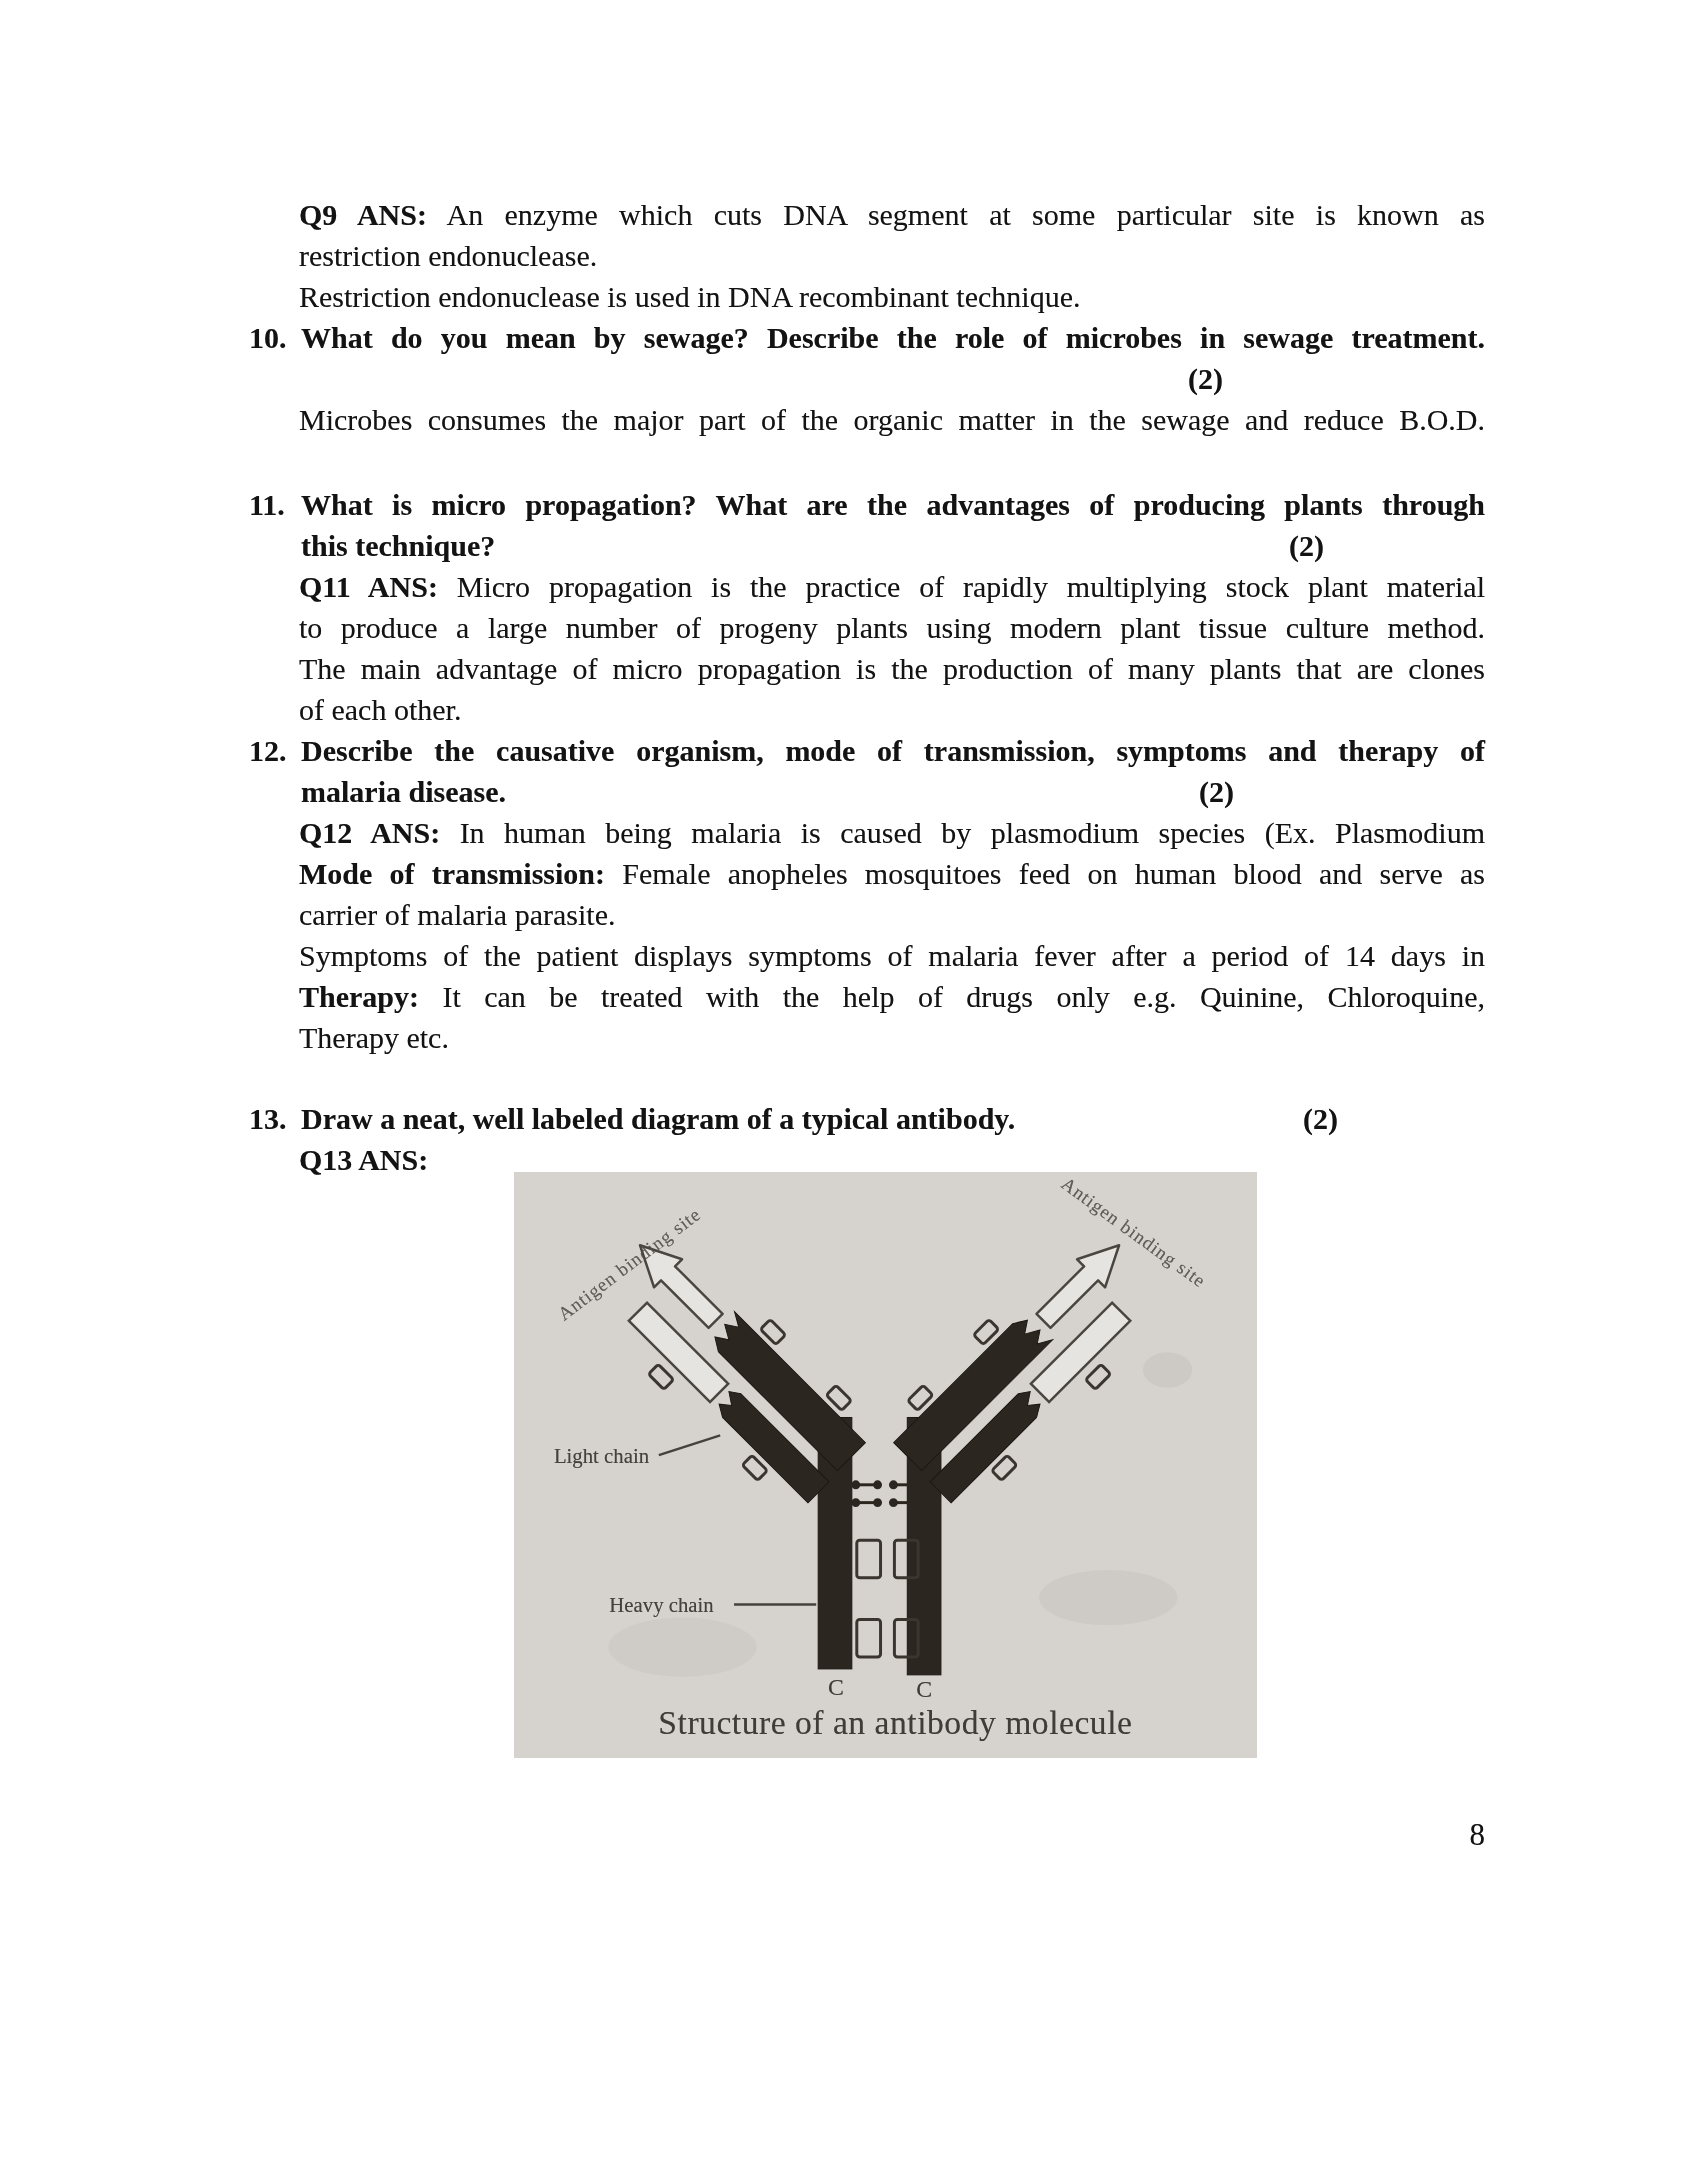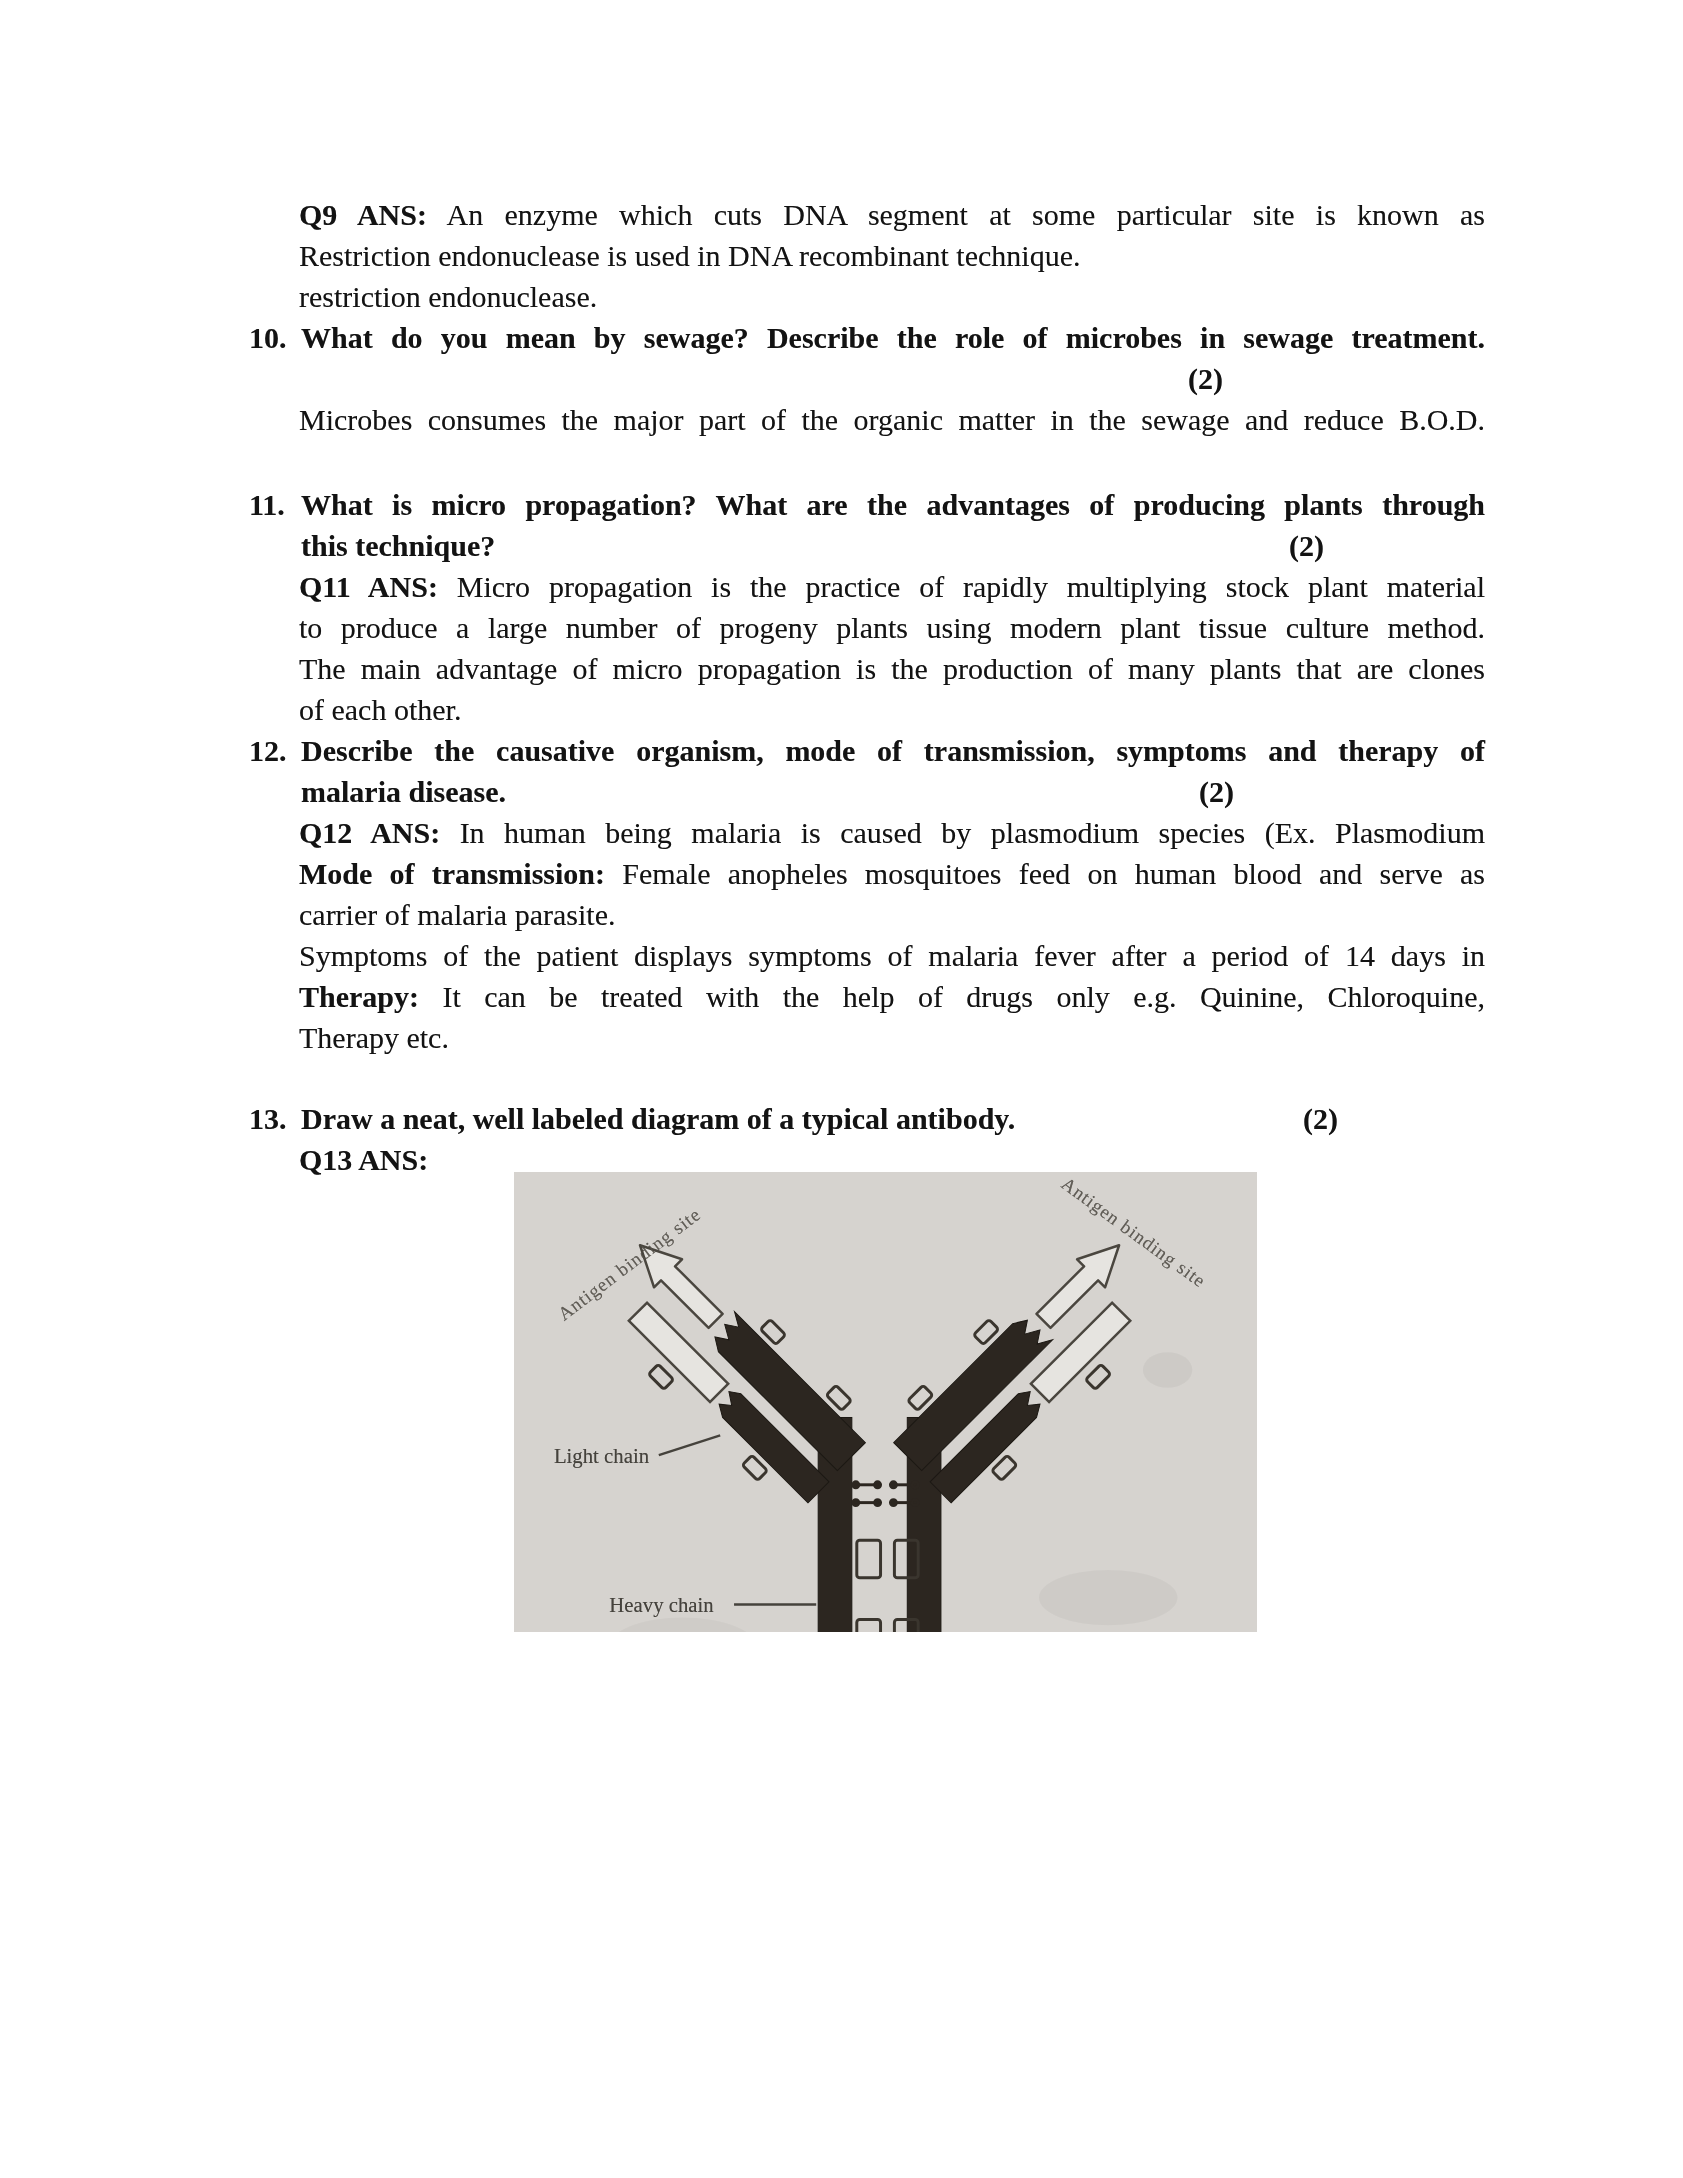--- a/index.html
+++ b/index.html
@@ -1,18 +1,18 @@
 <!DOCTYPE html>
 <html><head>
 <meta charset="utf-8">
 <style>
   html,body{margin:0;padding:0;background:#ffffff;}
   .page{
     position:relative;
-    width:1683px;height:1632px;
+    width:1683px;height:2178px;
     box-sizing:border-box;
     padding:194px 198px 0 249px;
     background:#ffffff;
     font-family:"Liberation Serif", serif;
     font-size:30px;
     line-height:41px;
     color:#131313;
     text-shadow:0 0 0.6px rgba(0,0,0,0.35);
     overflow:hidden;
   }
@@ -37,22 +37,22 @@
   .figure svg{display:block;}
   .pagenum{margin-top:56px;text-align:right;font-size:31px;}
 </style>
 </head>
 <body>
 
 <div class="page">
 
   <section class="qblock ans" id="q9">
     <div class="tline just"><b>Q9 ANS:</b><span> An enzyme which cuts DNA segment at some particular site is known as</span></div>
+    <div class="tline">restriction endonuclease.</div>
     <div class="tline">Restriction endonuclease is used in DNA recombinant technique.</div>
-    <div class="tline">restriction endonuclease.</div>
   </section>
 
   <section class="qblock" id="q10">
     <div class="qhead">
       <span class="qnum">10.</span>
       <div class="tline just">What do you mean by sewage? Describe the role of microbes in sewage treatment.</div>
     </div>
     <div class="marks-line">(2)</div>
     <div class="ans">
       <div class="tline just">Microbes consumes the major part of the organic matter in the sewage and reduce B.O.D.</div>

